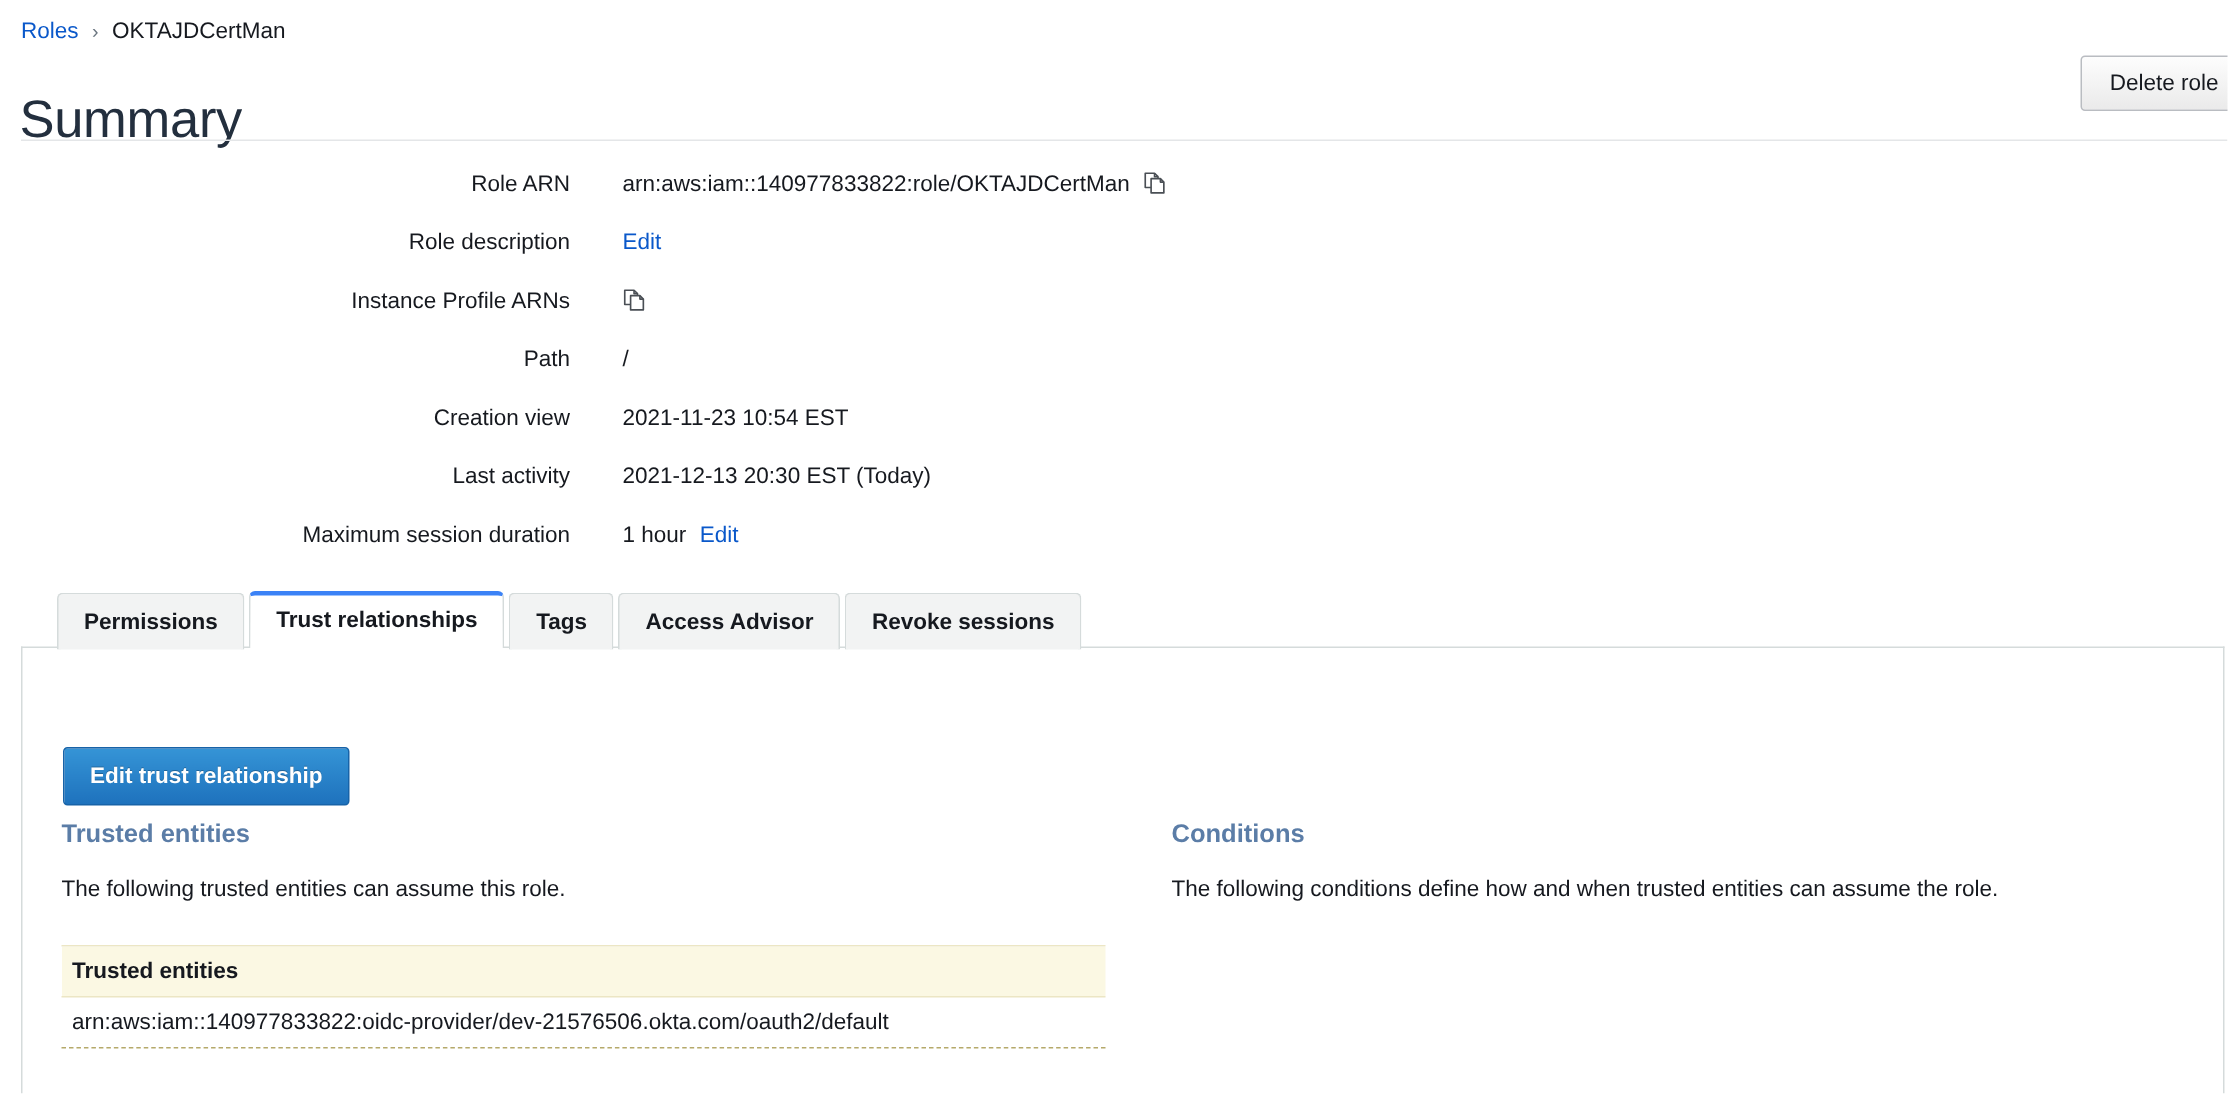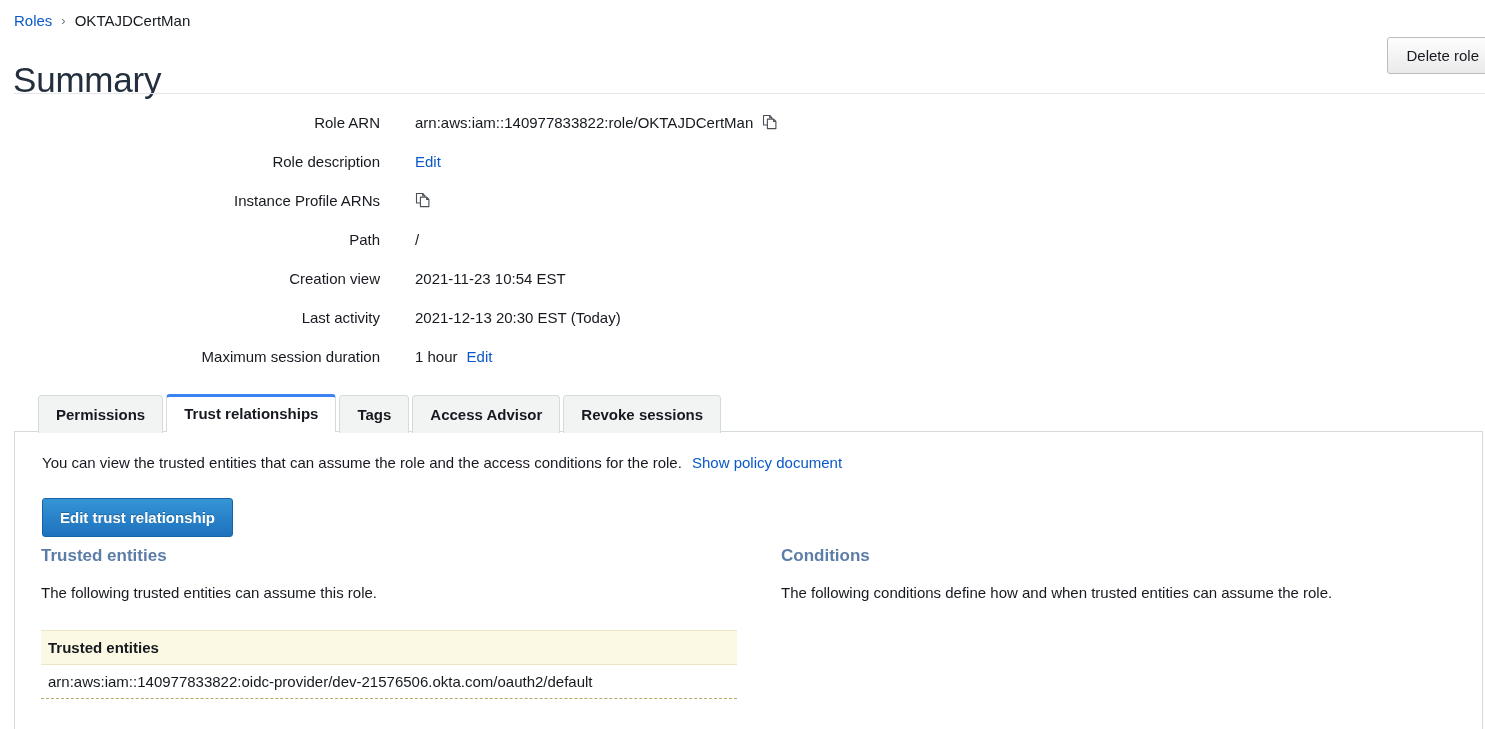--- a/index.html
+++ b/index.html
@@ -323,24 +323,20 @@
 <div class="tabs" id="tabs-container">
     <div class="tab">Permissions</div>
     <div class="tab active">Trust relationships</div>
     <div class="tab">Tags</div>
     <div class="tab">Access Advisor</div>
     <div class="tab">Revoke sessions</div>
   </div>
 
 <div class="tab-panel">
 
-  <div class="panel-desc">
-    <span>You can view the trusted entities that can assume the role and the access conditions for the role.</span>
-    <a class="inline-link">Show policy document</a>
-  </div>
 
   <button class="primary-btn">Edit trust relationship</button>
 
   <div class="col col-left">
     <h2 class="section-heading">Trusted entities</h2>
     <p class="section-sub">The following trusted entities can assume this role.</p>
     <table class="aws-table">
       <thead>
         <tr>
           <th>Trusted entities</th>

